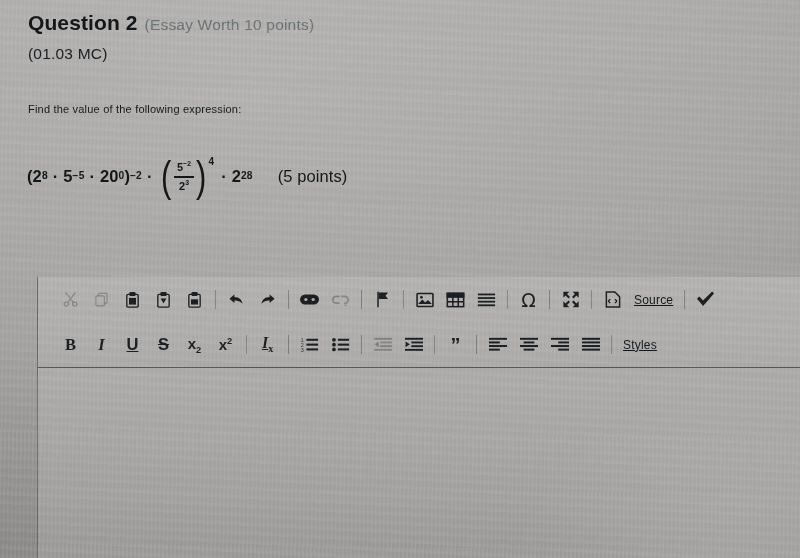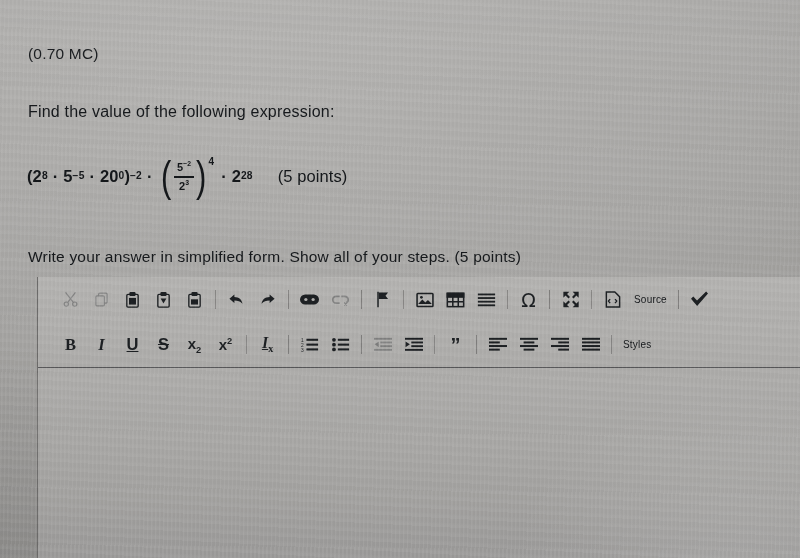--- a/index.html
+++ b/index.html
@@ -35,21 +35,21 @@
   .qhead .qtitle{
     font-size:21px;font-weight:bold;color:#14171a;letter-spacing:.1px;
   }
   .qhead .qsub{
     font-size:15.5px;color:#6f7477;margin-left:7px;letter-spacing:.2px;
   }
   .qcode{
     position:absolute;left:28px;top:45px;font-size:15.5px;color:#1b1e21;letter-spacing:.2px;
   }
   .prompt{
-    position:absolute;left:28px;top:103px;font-size:16px;color:#16191c;letter-spacing:.2px;
+    position:absolute;left:28px;top:103px;font-size:11px;color:#16191c;letter-spacing:.2px;
   }
   .writeline{
     position:absolute;left:28px;top:248px;font-size:15.5px;color:#16191c;letter-spacing:.2px;
   }
 
   
   .expr{
     position:absolute;left:27px;top:158px;
     font-size:16.5px;color:#14171a;
     display:flex;align-items:center;white-space:nowrap;letter-spacing:.1px;
@@ -95,22 +95,23 @@
   .trow.r2{top:45px;}
 
   .tbtn{
     width:31px;height:28px;display:flex;align-items:center;justify-content:center;
     color:#1d2023;font-size:15px;flex:0 0 auto;
   }
   .tbtn.dim{opacity:.30;}
   .tbtn svg{display:block;}
   .sep{width:1px;height:19px;background:#7b7a79;margin:0 5px;flex:0 0 auto;opacity:.85;}
   .tlabel{
-    font-size:10px;color:#16191c;padding:0 6px;white-space:nowrap;flex:0 0 auto;
+    font-size:12px;color:#16191c;padding:0 6px;white-space:nowrap;flex:0 0 auto;
     letter-spacing:.2px;
+    text-decoration:underline;
   }
   .tbtn .bi{font-weight:bold;font-size:16.5px;font-family:"Liberation Serif",serif;}
   .tbtn .ii{font-style:italic;font-weight:bold;font-size:16.5px;font-family:"Liberation Serif",serif;}
   .tbtn .uu{font-weight:bold;font-size:16.5px;text-decoration:underline;font-family:"Liberation Sans",sans-serif;}
   .tbtn .ss{font-weight:bold;font-size:16.5px;text-decoration:line-through;font-family:"Liberation Sans",sans-serif;}
   .tbtn .sub1{font-weight:bold;font-size:15px;}
   .tbtn .sub1 sub{font-size:.62em;}
   .tbtn .sup1{font-weight:bold;font-size:15px;}
   .tbtn .sup1 sup{font-size:.62em;}
   .tbtn .tx{font-family:"Liberation Serif",serif;font-weight:bold;font-style:italic;font-size:16px;text-decoration:underline;}
@@ -121,21 +122,24 @@
     width:100%;height:191px;
     background:linear-gradient(180deg,#aeadab 0%,#a6a5a3 55%,#9d9c9b 100%);
   }
 </style>
 </head>
 <body>
 
 <div id="photo">
   <div id="content">
 
-    <div class="qcode">(0.70 MC)</div>
+    <div class="qhead">
+      <span class="qtitle">Question 2</span><span class="qsub">(Essay Worth 10 points)</span>
+    </div>
+    <div class="qcode">(01.03 MC)</div>
 
     <div class="prompt">Find the value of the following expression:</div>
 
     <div class="expr">
       <span class="base">(</span>
         <span class="base">2</span>
         <sup>8</sup>
       <span class="dot">·</span>
       <span class="base">5</span>
         <sup>−5</sup>
@@ -156,21 +160,20 @@
         <span class="pglyph">)</span>
         <span class="psup">4</span>
       </span>
 
       <span class="dot">·</span>
       <span class="base">2</span>
         <sup>28</sup>
       <span style="margin-left:25px">(5 points)</span>
     </div>
 
-    <div class="writeline">Write your answer in simplified form. Show all of your steps. (5 points)</div>
 
     <div class="editor">
       <div class="toolbar">
 
         <div class="trow r1">
           <div class="tbtn dim" title="Cut">
             <svg width="17" height="17" viewBox="0 0 24 24" fill="none" stroke="#23262a" stroke-width="1.7">
               <circle cx="6" cy="18.5" r="3"></circle>
                 <circle cx="18" cy="18.5" r="3"></circle>
               <line x1="7.8" y1="16.3" x2="19" y2="2"></line>

